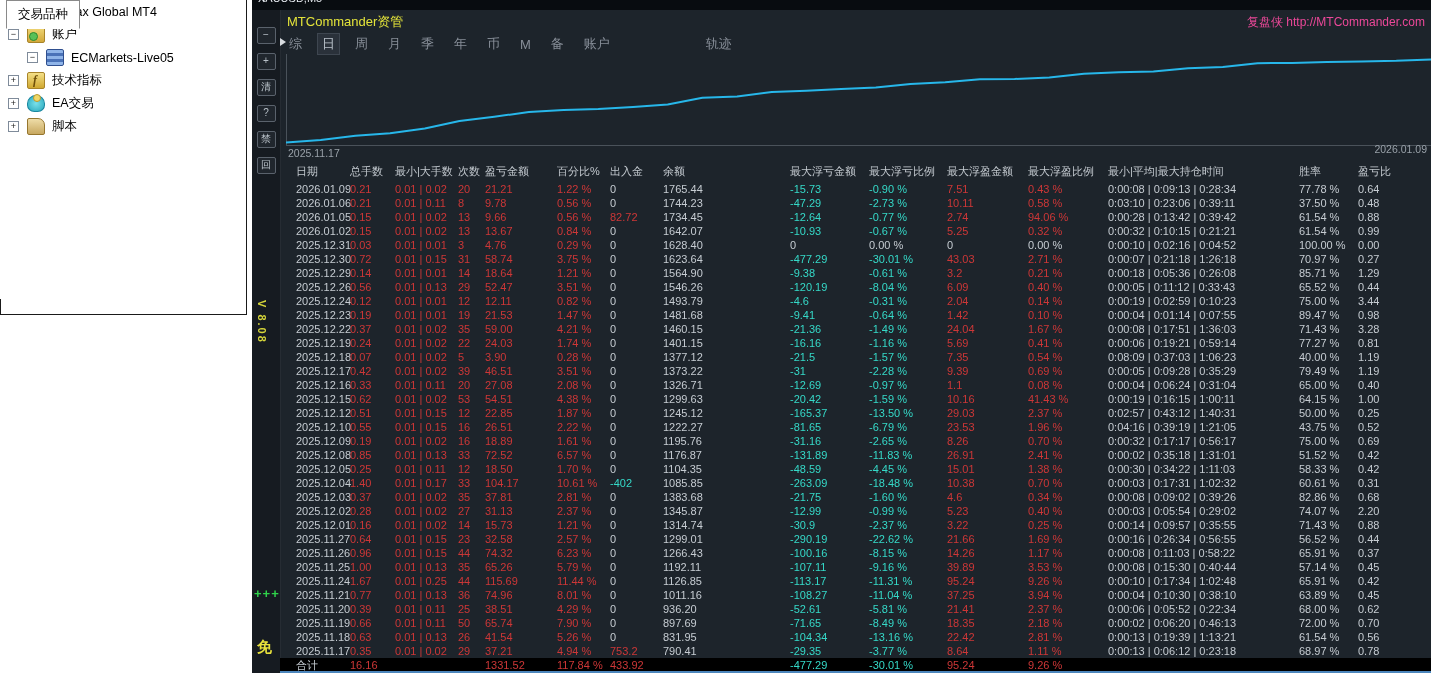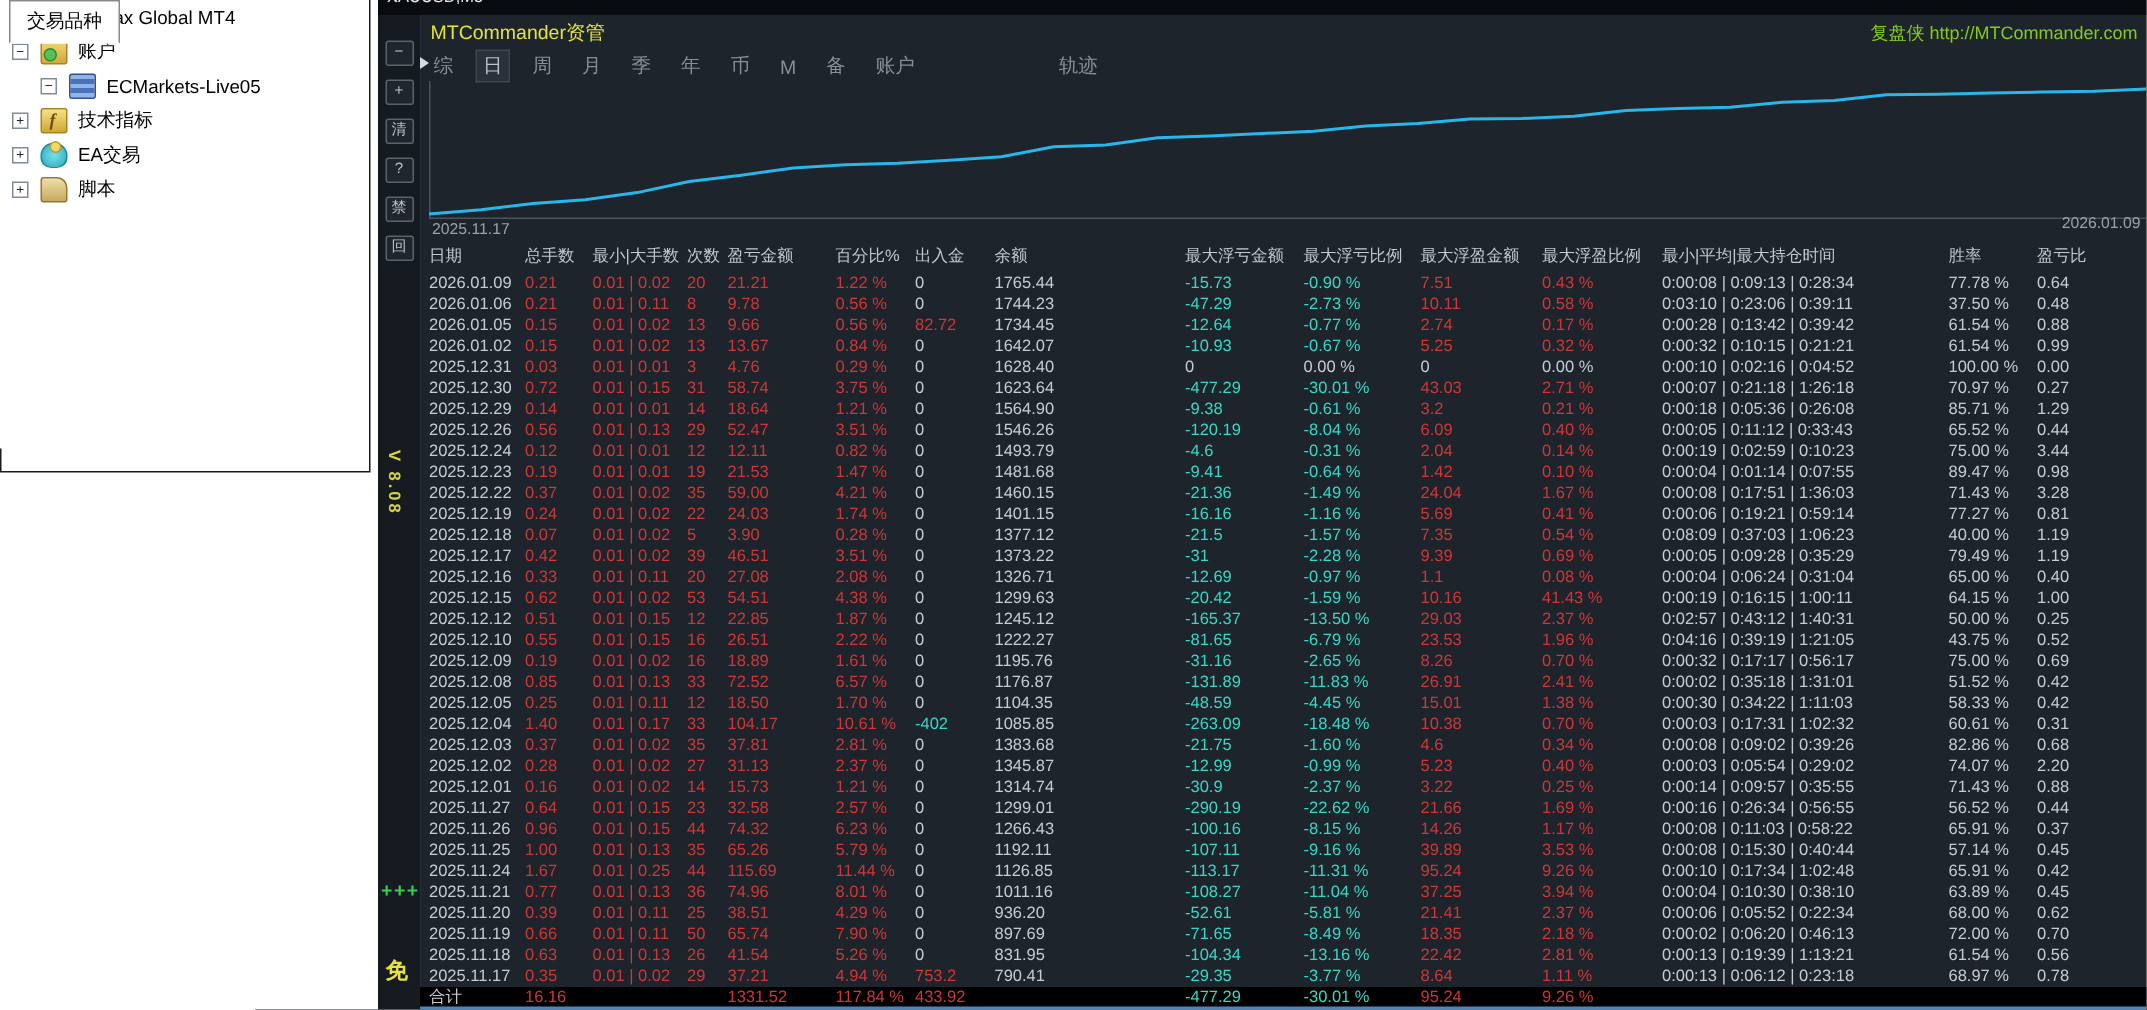--- a/index.html
+++ b/index.html
@@ -66,37 +66,37 @@
   #cw-version{position:absolute;left:4px;top:300px;writing-mode:vertical-rl;text-orientation:mixed;
               color:#d6d63a;font-size:11px;letter-spacing:2px;font-weight:bold}
   #cw-candles{position:absolute;left:2px;top:586px;color:#2fd24a;font-size:13px;font-weight:bold;letter-spacing:1px}
   #cw-free{position:absolute;left:5px;top:638px;color:#e8e23c;font-size:15px;font-weight:bold}
   #cw-bottom{position:absolute;left:28px;bottom:0;width:1151px;height:2px;background:#4c86bc}
 
   #cw-main{left:28px;top:10px;width:1151px;height:663px}
   #cw-main::before{content:"";position:absolute;left:0;top:28px;border-left:6px solid #d8dce0;
                    border-top:4px solid transparent;border-bottom:4px solid transparent}
   #cw-title{left:7px;top:3px;font-size:13px;font-weight:normal;color:#e4e43a;white-space:nowrap}
-  #cw-brand{right:6px;top:4px;font-size:12px;color:#84cc16;white-space:nowrap}
+  #cw-brand{right:6px;top:4px;font-size:12px;color:#ec4899;white-space:nowrap}
   #cw-menu{left:5px;top:24px;height:20px;display:flex;align-items:center;font-size:13px;color:#878e98}
   .menu-item{padding:1px 4px;margin-right:12px;white-space:nowrap}
   .menu-item.active{background:#2a313a;outline:1px solid #3e4650;color:#b9c1c9}
   .menu-item.gap{margin-left:76px}
 
   #chart{left:6px;top:44px;width:1145px;height:92px}
   #xl-left{left:8px;top:137px;font-size:10.5px;color:#99a1a9}
   #xl-right{right:4px;top:133px;font-size:10.5px;color:#99a1a9}
 
   #thead{left:0;top:152px;width:1151px}
   #tbody{left:0;top:172px;width:1151px}
   #total-row{left:0;top:648px;width:1151px;background:#000}
   .trow{display:grid;grid-template-columns:70px 45px 63px 27px 72px 53px 53px 127px 79px 78px 81px 80px 191px 59px 73px;
         height:14px;font-size:11px;line-height:14px;white-space:nowrap}
   .trow>div{overflow:visible}
-  .trow>div:first-child{padding-left:6px}
+  .trow>div:first-child{padding-left:16px}
   #thead .trow{height:18px;line-height:18px}
   .c-head{color:#c2c8ce}
   .c-plain{color:#c6ccd2}
   .c-red{color:#cd3737}
   .c-cyan{color:#35d9c8}
 </style>
 </head>
 <body>
 
 <div class="abs" id="mw-title">
@@ -265,21 +265,21 @@
           <div class="c-red">0.15</div>
           <div class="c-red">0.01 | 0.02</div>
           <div class="c-red">13</div>
           <div class="c-red">9.66</div>
           <div class="c-red">0.56 %</div>
           <div class="c-red">82.72</div>
           <div class="c-plain">1734.45</div>
           <div class="c-cyan">-12.64</div>
           <div class="c-cyan">-0.77 %</div>
           <div class="c-red">2.74</div>
-          <div class="c-red">0.17 %</div>
+          <div class="c-red">94.06 %</div>
           <div class="c-plain">0:00:28 | 0:13:42 | 0:39:42</div>
           <div class="c-plain">61.54 %</div>
           <div class="c-plain">0.88</div>
         </div>
         <div class="trow">
           <div class="c-plain">2026.01.02</div>
           <div class="c-red">0.15</div>
           <div class="c-red">0.01 | 0.02</div>
           <div class="c-red">13</div>
           <div class="c-red">13.67</div>

